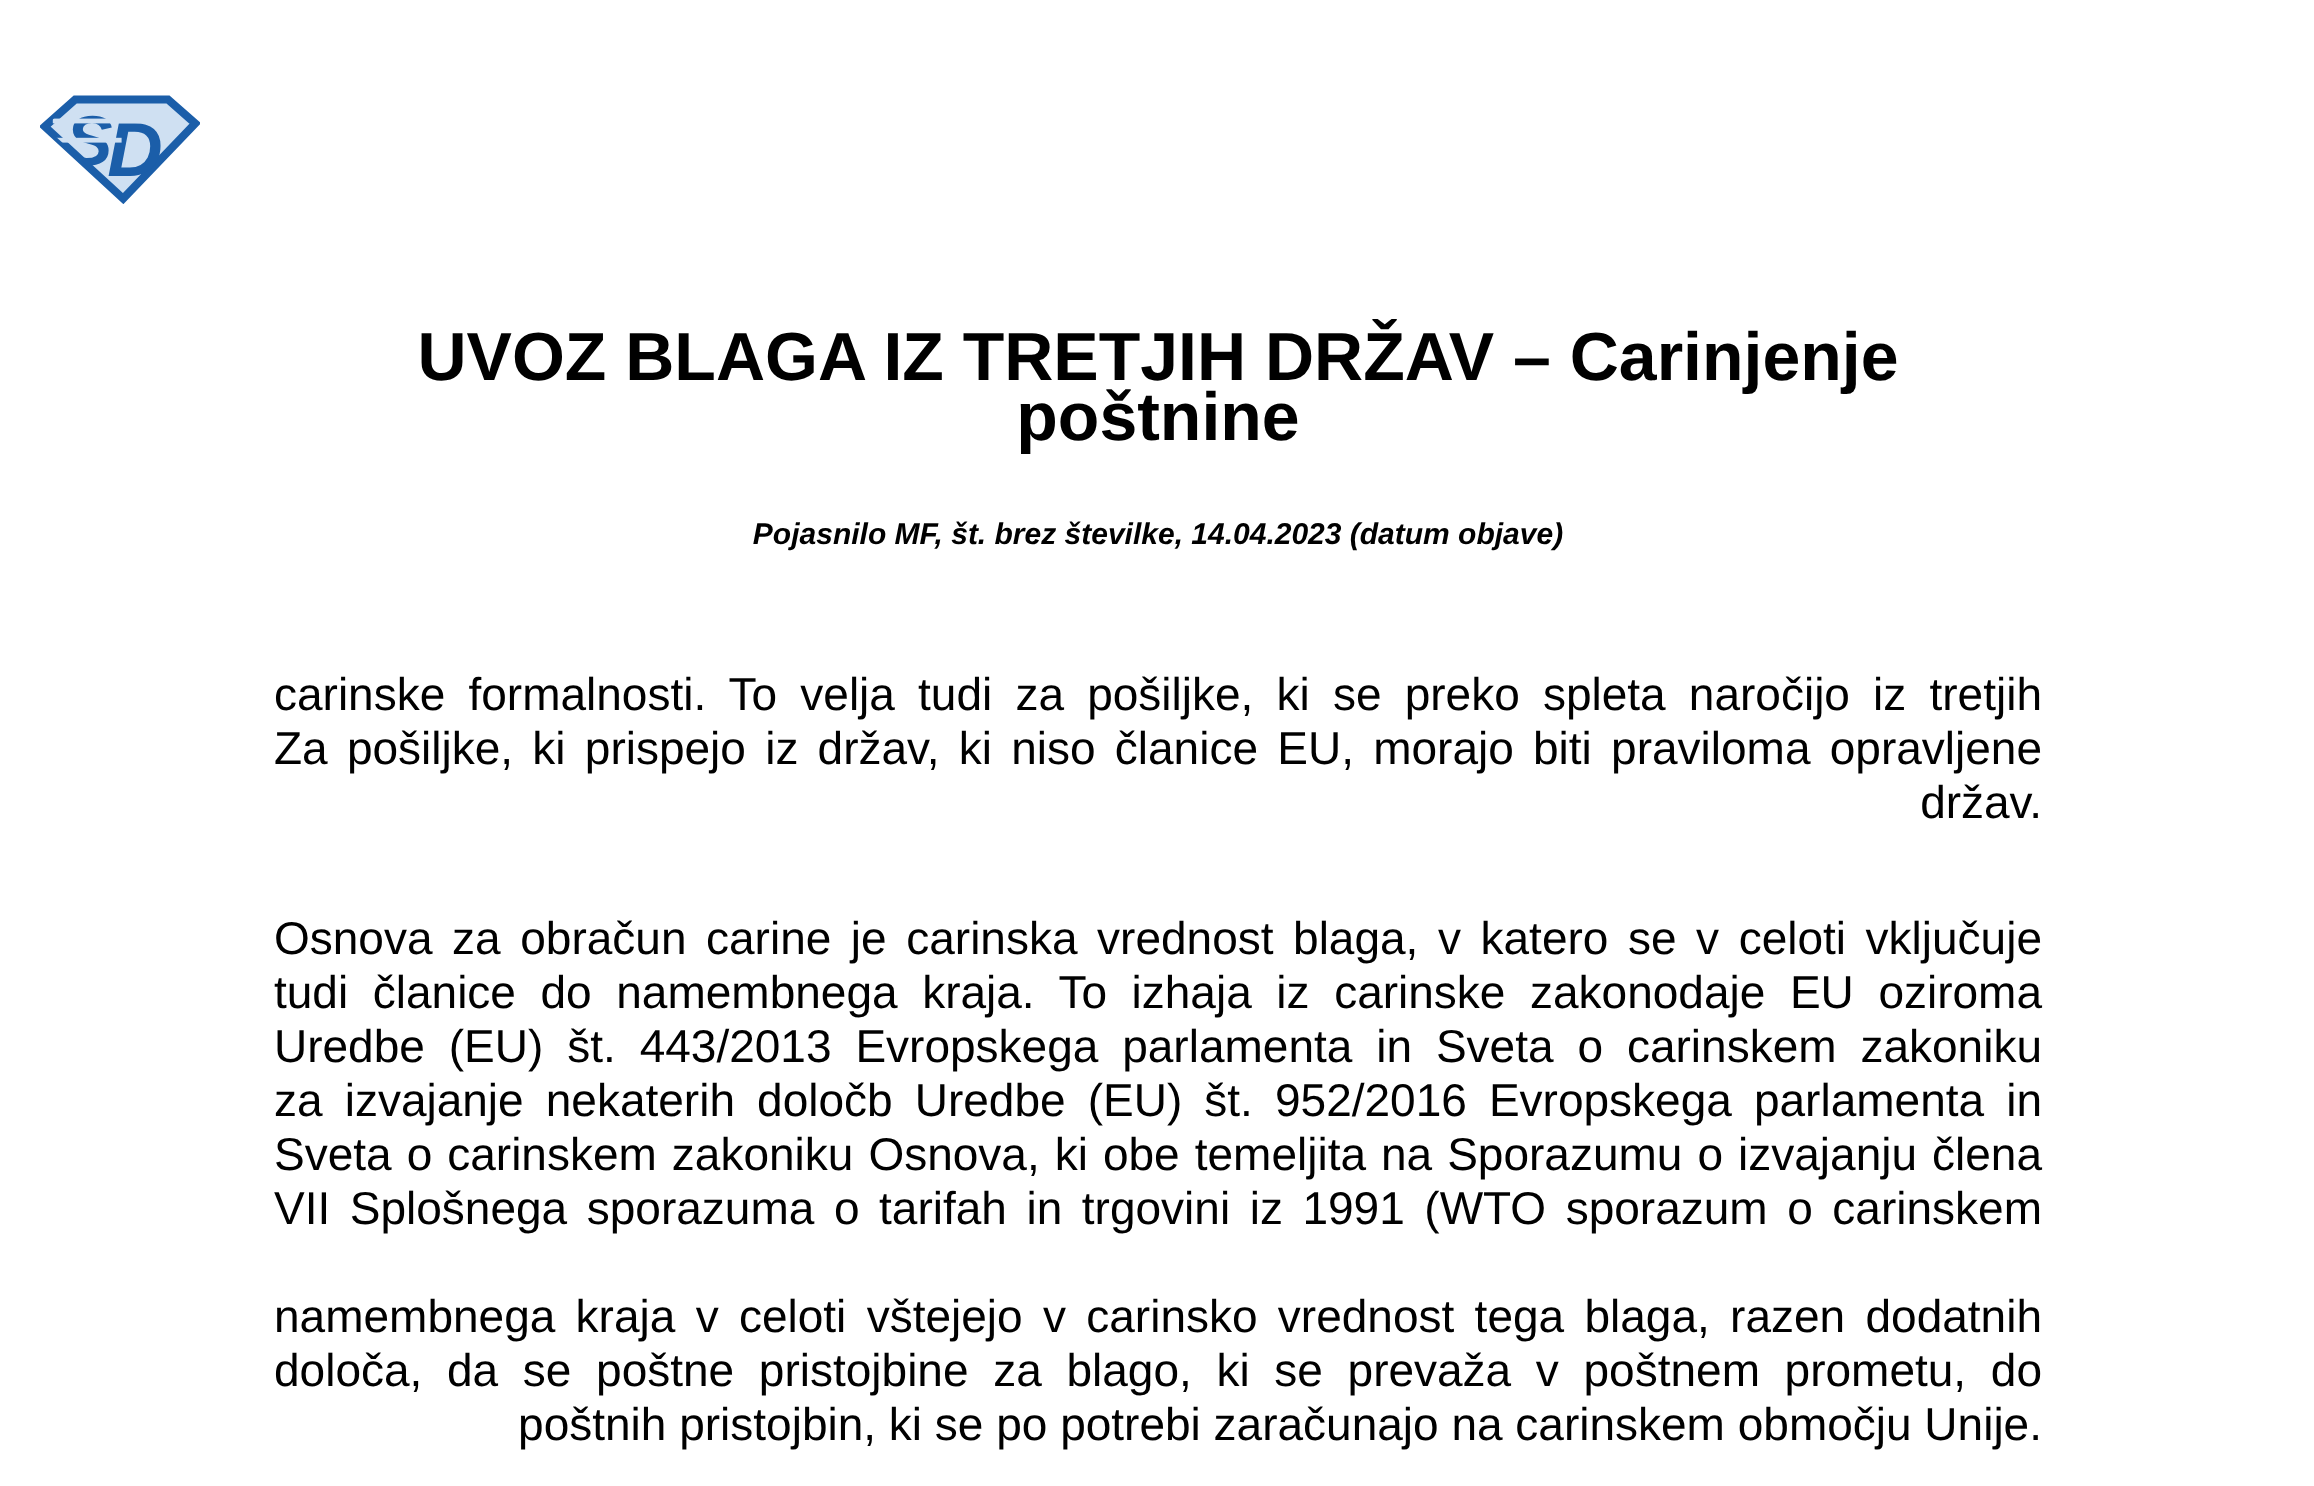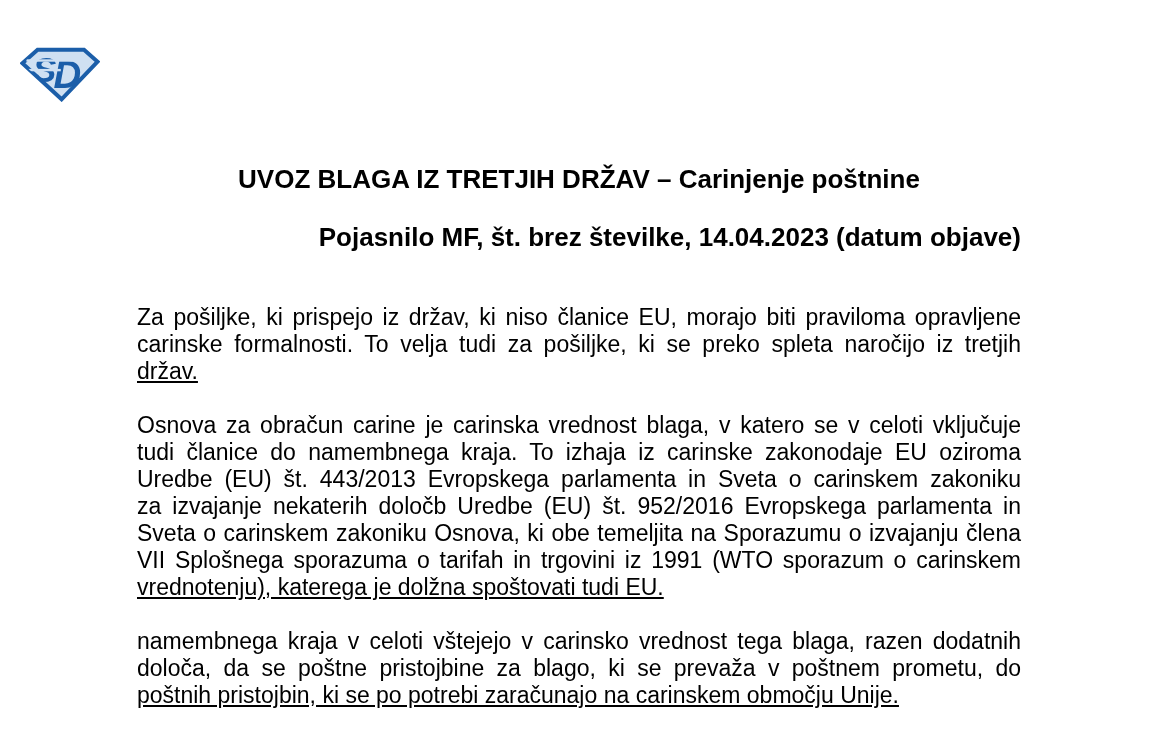--- a/index.html
+++ b/index.html
@@ -44,48 +44,48 @@
     fill: #1b5ea9;
   }
   .content {
     position: absolute;
     left: 137px;
     top: 0;
     width: 884px;
   }
   .doc-title {
     margin: 164px 0 0 0;
-    font-size: 26px;
+    font-size: 34px;
     line-height: 30px;
     font-weight: 700;
     text-align: center;
   }
   .doc-subtitle {
     margin: 30px 0 0 0;
-    font-size: 26px;
+    font-size: 15px;
     line-height: 27px;
     font-weight: 700;
-    text-align: right;
+    text-align: center;
+    font-style: italic;
   }
   .para {
     margin: 0;
     font-size: 23px;
     line-height: 27px;
   }
   .para-1 { margin-top: 53px; }
-  .para-2 { margin-top: 27px; }
+  .para-2 { margin-top: 41px; }
   .para-3 { margin-top: 27px; }
   .line {
     text-align: justify;
     text-align-last: justify;
   }
   .line-last {
-    text-align: left;
+    text-align: right;
     text-align-last: auto;
-    text-decoration: underline;
   }
 </style>
 </head>
 <body>
 
 <div class="page">
 
   <div class="logo">
     <svg viewBox="0 0 100 68">
       <defs>
@@ -103,33 +103,32 @@
     </svg>
   </div>
 
   <div class="content">
 
     <h1 class="doc-title">UVOZ BLAGA IZ TRETJIH DRŽAV – Carinjenje poštnine</h1>
 
     <h2 class="doc-subtitle">Pojasnilo MF, št. brez številke, 14.04.2023 (datum objave)</h2>
 
     <p class="para para-1">
+      <span class="line" style="display:block">carinske formalnosti. To velja tudi za pošiljke, ki se preko spleta naročijo iz tretjih</span>
       <span class="line" style="display:block">Za pošiljke, ki prispejo iz držav, ki niso članice EU, morajo biti praviloma opravljene</span>
-      <span class="line" style="display:block">carinske formalnosti. To velja tudi za pošiljke, ki se preko spleta naročijo iz tretjih</span>
       <span class="line line-last" style="display:block">držav.</span>
     </p>
 
     <p class="para para-2">
       <span class="line" style="display:block">Osnova za obračun carine je carinska vrednost blaga, v katero se v celoti vključuje</span>
       <span class="line" style="display:block">tudi članice do namembnega kraja. To izhaja iz carinske zakonodaje EU oziroma</span>
       <span class="line" style="display:block">Uredbe (EU) št. 443/2013 Evropskega parlamenta in Sveta o carinskem zakoniku</span>
       <span class="line" style="display:block">za izvajanje nekaterih določb Uredbe (EU) št. 952/2016 Evropskega parlamenta in</span>
       <span class="line" style="display:block">Sveta o carinskem zakoniku Osnova, ki obe temeljita na Sporazumu o izvajanju člena</span>
       <span class="line" style="display:block">VII Splošnega sporazuma o tarifah in trgovini iz 1991 (WTO sporazum o carinskem</span>
-      <span class="line line-last" style="display:block">vrednotenju), katerega je dolžna spoštovati tudi EU.</span>
     </p>
 
     <p class="para para-3">
       <span class="line" style="display:block">namembnega kraja v celoti vštejejo v carinsko vrednost tega blaga, razen dodatnih</span>
       <span class="line" style="display:block">določa, da se poštne pristojbine za blago, ki se prevaža v poštnem prometu, do</span>
       <span class="line line-last" style="display:block">poštnih pristojbin, ki se po potrebi zaračunajo na carinskem območju Unije.</span>
     </p>
 
   </div>
 </div>

